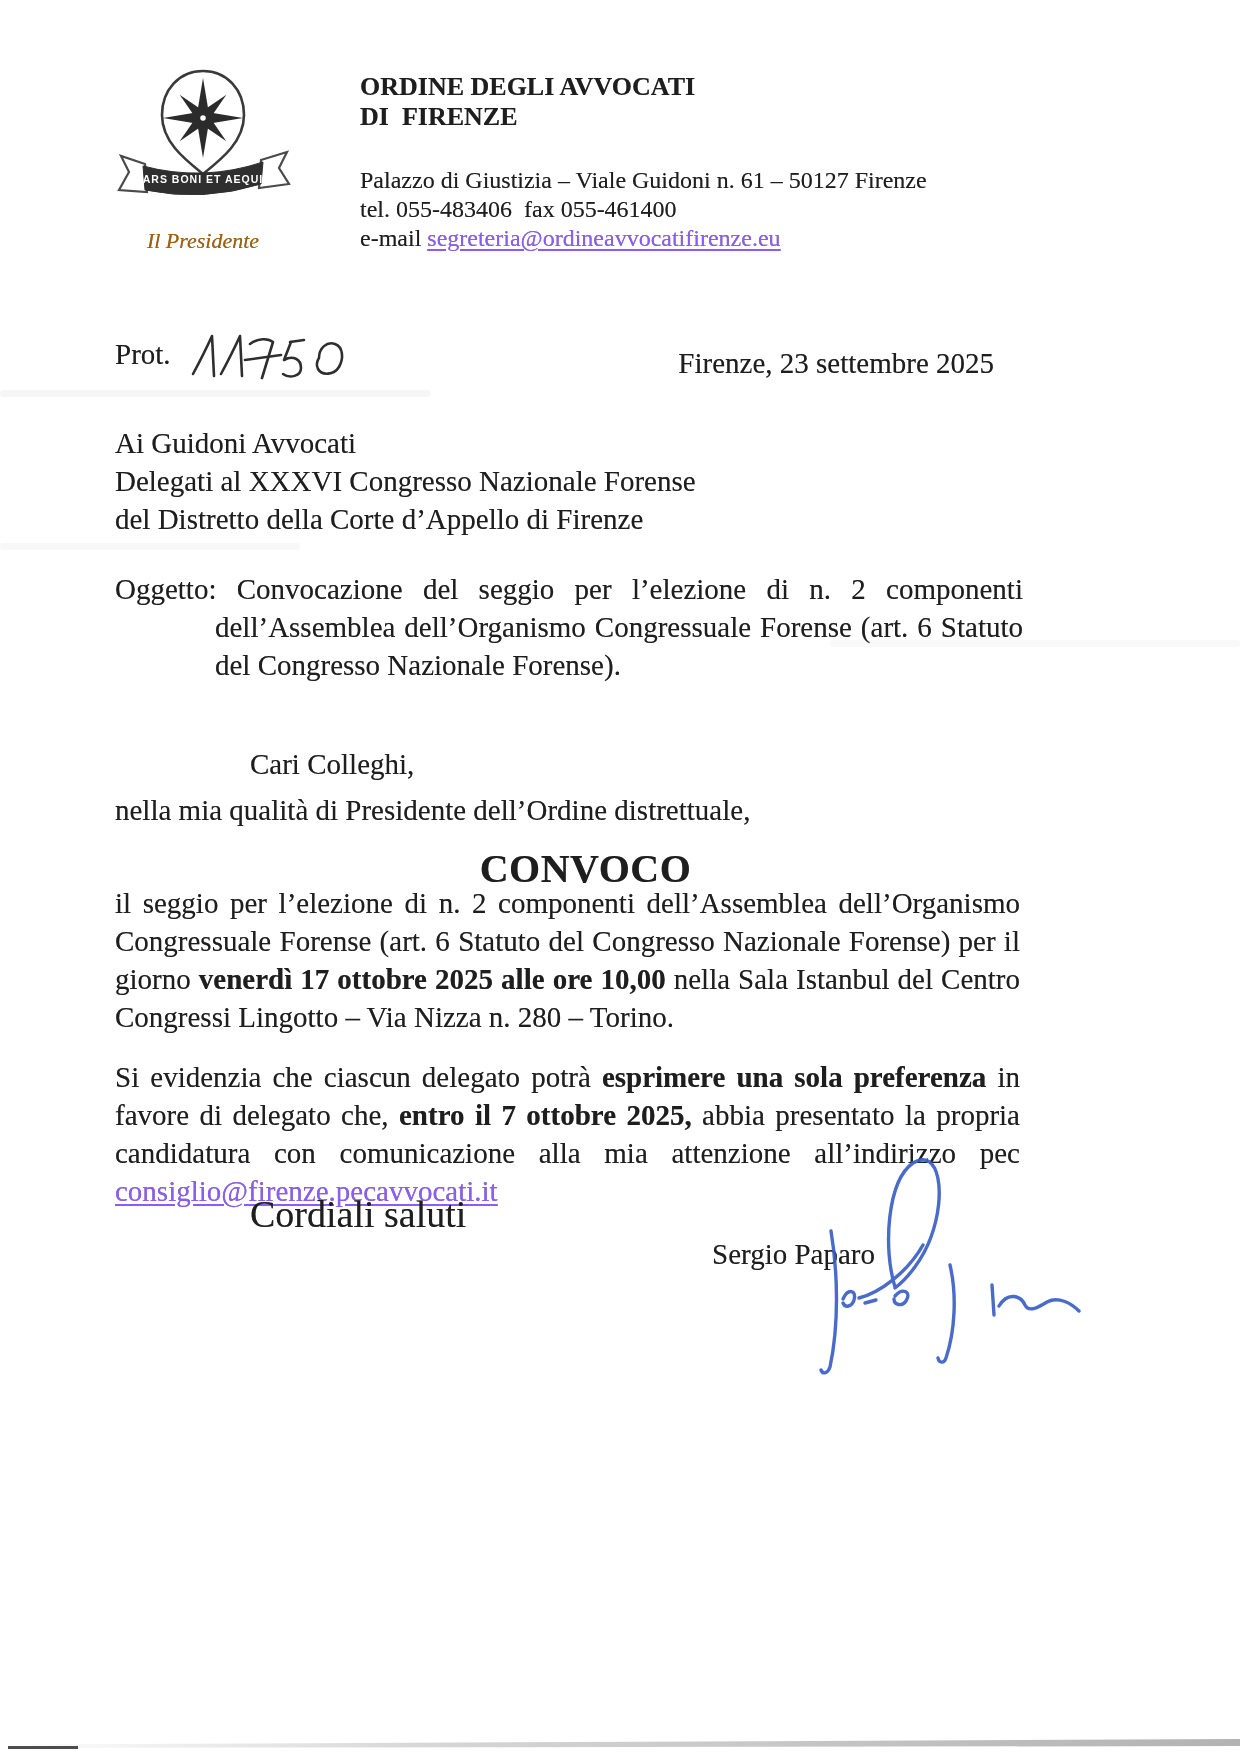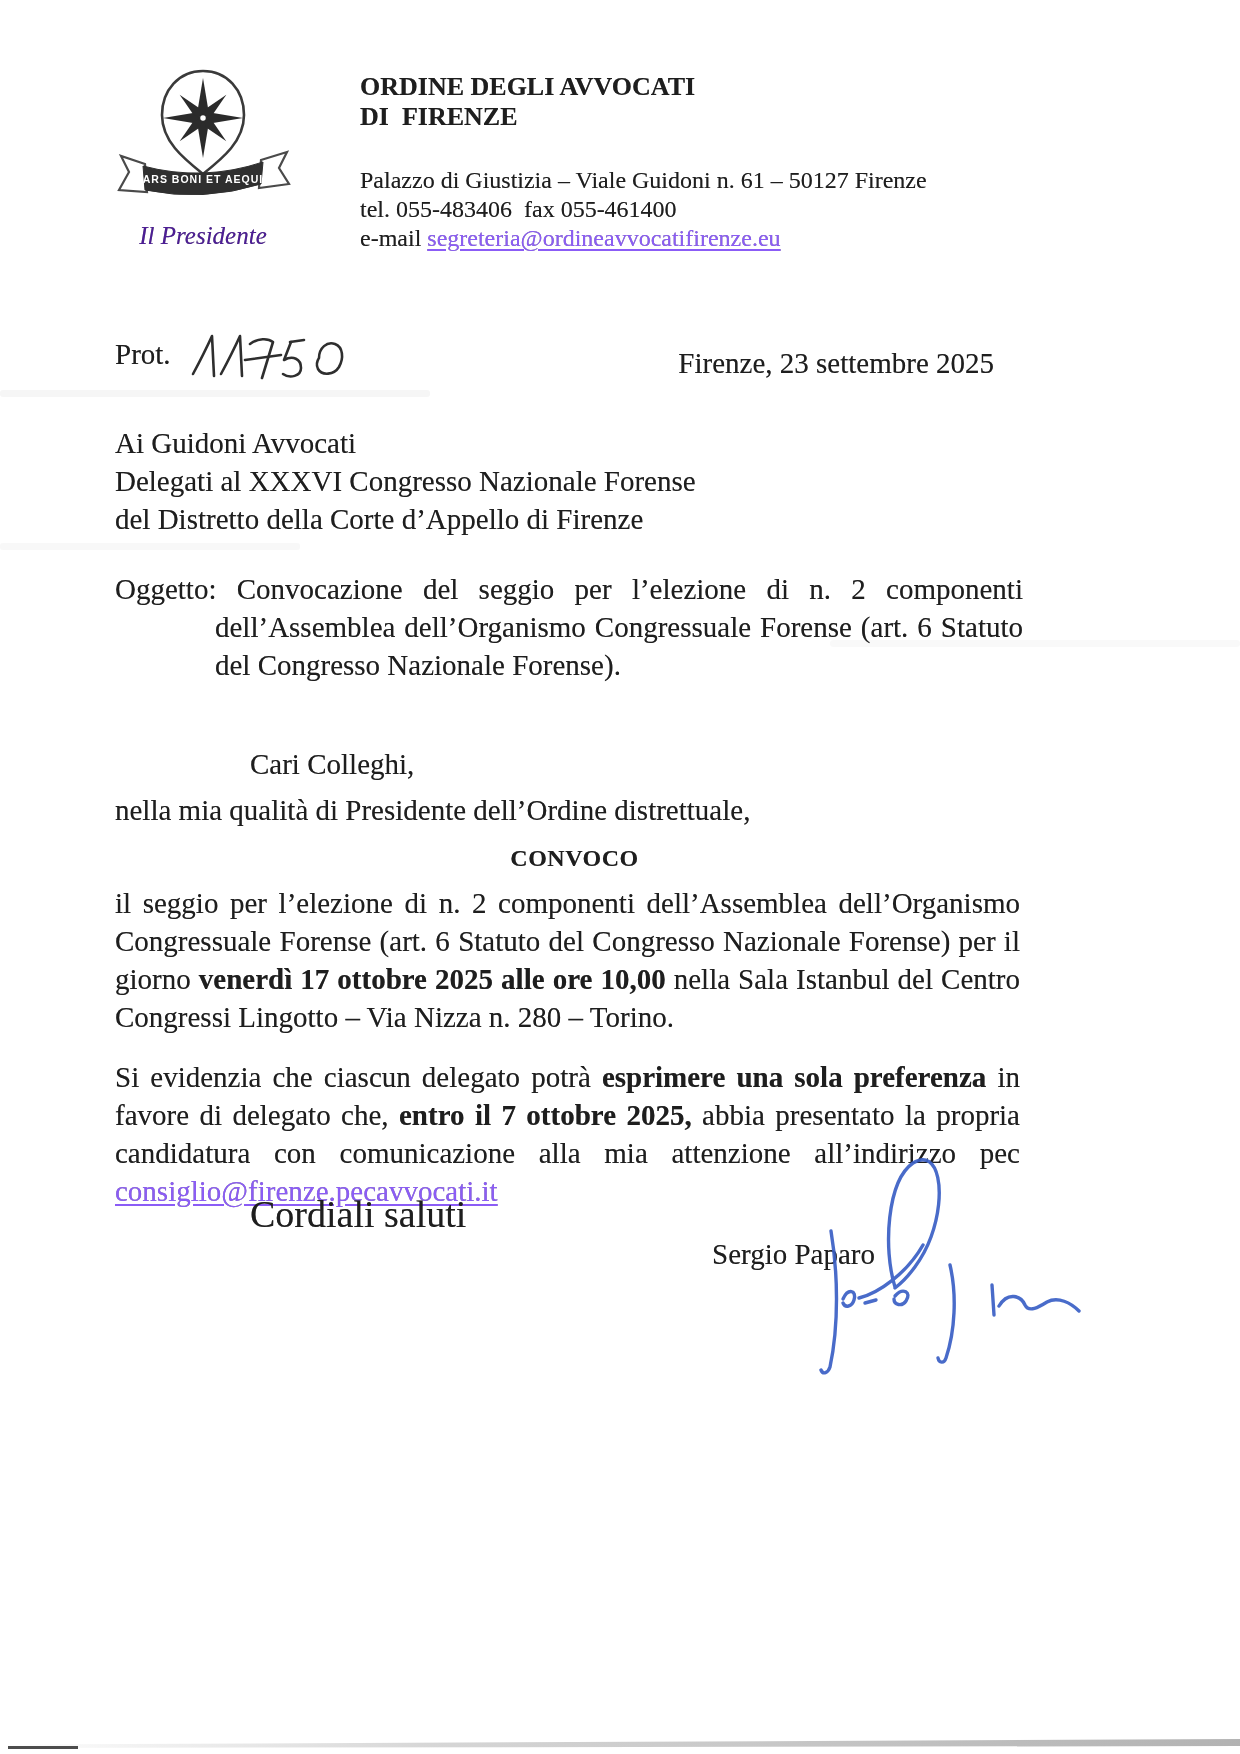--- a/index.html
+++ b/index.html
@@ -9,42 +9,42 @@
     background:#ffffff;
     font-family:"Liberation Serif", serif;
     color:#1e1e1e;
     overflow:hidden;
   }
   .page *{box-sizing:border-box;}
   .scantext{ text-shadow:0 0 .6px rgba(40,40,40,.55); }
 
   
   .logo-block{position:absolute;left:108px;top:68px;width:190px;text-align:center;}
-  .role-title{font-style:italic;font-size:25px;margin-top:10px;color:#4c1d95;}
+  .role-title{font-style:italic;font-size:22px;margin-top:16px;color:#a16207;}
   .org-block{position:absolute;left:360px;top:72px;width:600px;text-align:left;}
   .org-line1{font-weight:bold;font-size:26px;line-height:30px;}
   .org-line2{font-weight:bold;font-size:26px;line-height:30px;}
   .org-address{margin-top:34px;font-size:24px;line-height:29px;}
   .email-link, .pec-link{text-decoration:underline;text-underline-offset:3px;color:#8b5cf6;}
 
   
   .prot-row{position:absolute;left:115px;top:338px;width:905px;display:flex;align-items:flex-start;font-size:29px;}
   .prot-number-svg{margin-left:16px;margin-top:-8px;}
   .place-date{margin-left:auto;margin-right:26px;margin-top:9px;}
 
   
   .recipient{position:absolute;left:115px;top:424px;font-size:29px;line-height:38px;}
 
   
   .subject{position:absolute;left:115px;top:570px;width:908px;font-size:29px;line-height:38px;
            text-align:justify;padding-left:100px;text-indent:-100px;}
 
   .salutation{position:absolute;left:250px;top:748px;font-size:29px;}
   .intro-line{position:absolute;left:115px;top:794px;font-size:29px;}
-  .convoco{position:absolute;left:122px;top:845px;width:905px;text-align:center;font-weight:bold;font-size:24px;letter-spacing:.5px;}
+  .convoco{position:absolute;left:133px;top:845px;width:905px;text-align:center;font-weight:bold;font-size:40px;letter-spacing:.5px;}
 
   .para{position:absolute;left:115px;width:905px;font-size:29px;line-height:38px;text-align:justify;}
   .para1{top:884px;}
   .para2{top:1058px;}
   .b{font-weight:bold;}
 
   .closing{position:absolute;left:250px;top:1192px;font-size:38px;}
   .signer-name{position:absolute;left:712px;top:1238px;font-size:29px;}
   .signature-svg{position:absolute;left:745px;top:1145px;pointer-events:none;}
 

